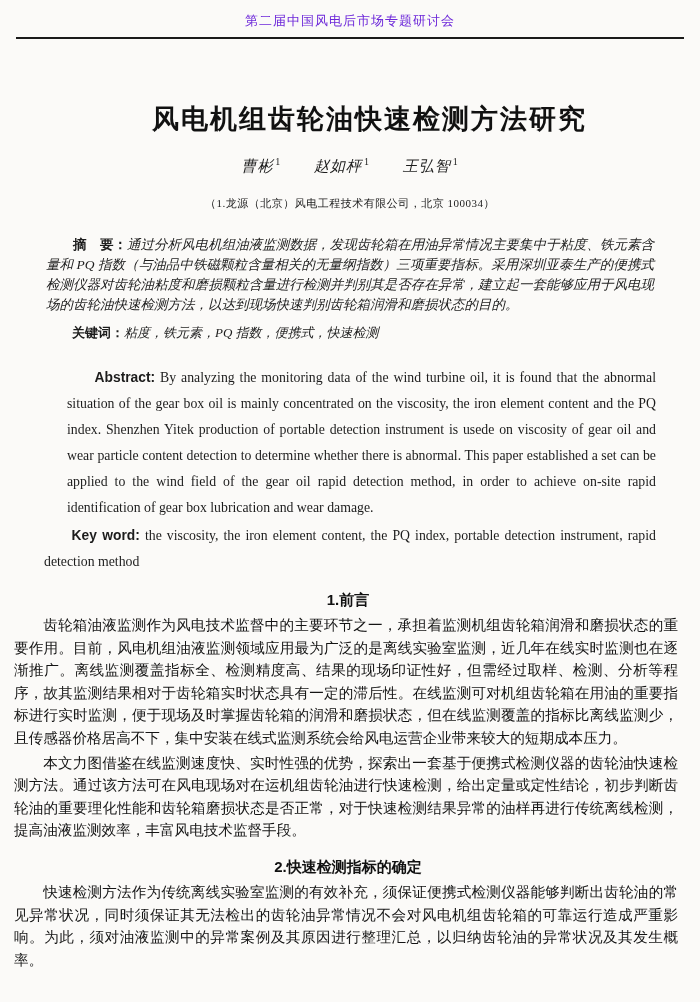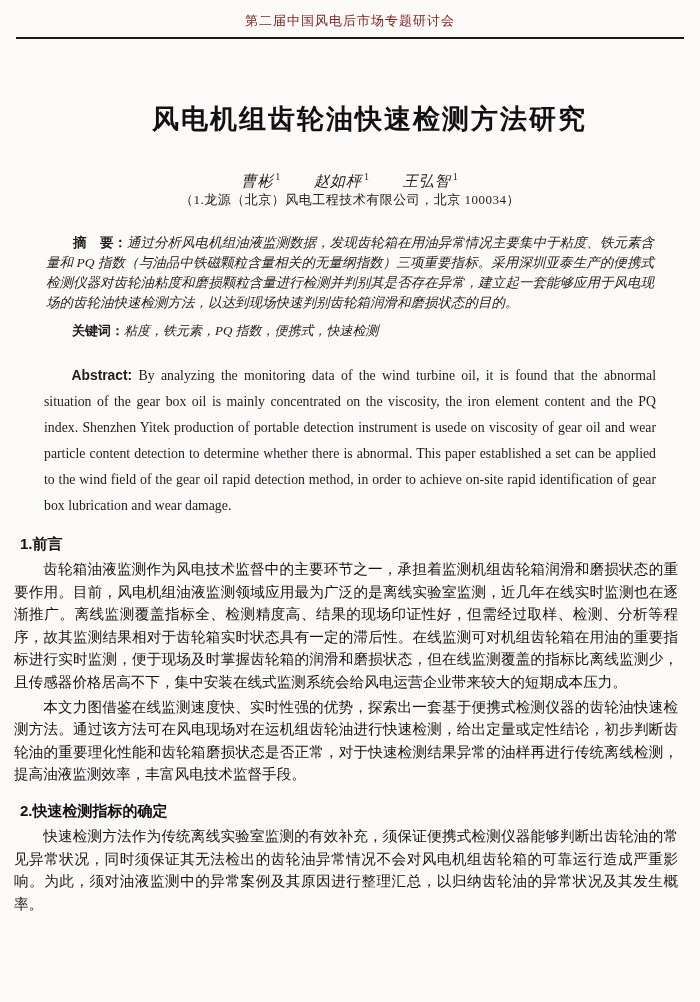--- a/index.html
+++ b/index.html
@@ -17,53 +17,53 @@
     width: 700px;
     min-height: 1002px;
     padding-top: 12px;
   }
   
   .running-head {
     text-align: center;
     font-family: "Liberation Sans", sans-serif;
     font-size: 13px;
     letter-spacing: 1px;
-    color: #7f1d1d;
+    color: #6d28d9;
   }
   .head-rule {
     border: none;
     border-top: 2px solid #1a1a1a;
     width: 668px;
     margin: 7px auto 0 auto;
     height: 0;
   }
   
   .paper-title {
     margin-top: 62px;
     text-align: center;
     font-family: "Liberation Sans", sans-serif;
     font-weight: bold;
     font-size: 27px;
     letter-spacing: 2px;
     color: #111;
     padding-left: 39px;
   }
   .authors-line {
-    margin-top: 34px;
+    margin-top: 19px;
     text-align: center;
     font-size: 15px;
     font-style: italic;
     letter-spacing: 1px;
   }
   .authors-line .author { margin: 0 14px; white-space: nowrap; }
   .authors-line sup { font-size: 10px; font-style: normal; margin-left: 2px; }
   .affiliation {
-    margin-top: 0;
+    margin-top: 20px;
     text-align: center;
-    font-size: 13px;
+    font-size: 11px;
     letter-spacing: 0.5px;
   }
   
   .abstract-cn {
     margin: 24px 46px 0 46px;
     font-size: 13.5px;
     line-height: 20px;
     text-align: justify;
     font-style: italic;
   }
@@ -86,40 +86,41 @@
     text-align: center;
     font-size: 15.5px;
     color: #161616;
   }
   .abstract-en {
     margin: 22px 44px 0 44px;
     font-size: 13.8px;
     line-height: 26px;
     text-align: justify;
   }
-  .abstract-en p { text-indent: 2em; }
+  .abstract-en p { text-indent: 2em; margin-left: 23px; }
   .abstract-en .lbl, .keywords-en .lbl {
     font-family: "Liberation Sans", sans-serif;
     font-weight: bold;
   }
   .keywords-en {
     margin: 2px 44px 0 44px;
     font-size: 13.8px;
     line-height: 26px;
     text-align: justify;
     text-indent: 2em;
   }
   
   .section { margin-top: 16px; }
   .section-heading {
     margin: 14px 24px 4px 20px;
     font-family: "Liberation Sans", sans-serif;
     font-weight: bold;
     font-size: 15px;
     color: #111;
+    text-align: center;
   }
   .section-body p {
     margin: 2px 22px 0 14px;
     font-size: 14.6px;
     line-height: 22.6px;
     text-align: justify;
     text-indent: 2em;
     color: #141414;
   }
 </style>
@@ -147,20 +148,23 @@
 
   <div class="keywords-cn">
     <span class="lbl">关键词：</span><span>粘度，铁元素，PQ 指数，便携式，快速检测</span>
   </div>
 
 
   <div class="abstract-en">
     <p><span class="lbl">Abstract:</span> <span>By analyzing the monitoring data of the wind turbine oil, it is found that the abnormal situation of the gear box oil is mainly concentrated on the viscosity, the iron element content and the PQ index. Shenzhen Yitek production of portable detection instrument is usede on viscosity of gear oil and wear particle content detection to determine whether there is abnormal. This paper established a set can be applied to the wind field of the gear oil rapid detection method, in order to achieve on-site rapid identification of gear box lubrication and wear damage.</span></p>
   </div>
 
+  <div class="keywords-en">
+    <span class="lbl">Key word:</span> <span>the viscosity, the iron element content, the PQ index, portable detection instrument, rapid detection method</span>
+  </div>
 
   <div class="section">
     <h2 class="section-heading">1.前言</h2>
     <div class="section-body">
       <p>齿轮箱油液监测作为风电技术监督中的主要环节之一，承担着监测机组齿轮箱润滑和磨损状态的重要作用。目前，风电机组油液监测领域应用最为广泛的是离线实验室监测，近几年在线实时监测也在逐渐推广。离线监测覆盖指标全、检测精度高、结果的现场印证性好，但需经过取样、检测、分析等程序，故其监测结果相对于齿轮箱实时状态具有一定的滞后性。在线监测可对机组齿轮箱在用油的重要指标进行实时监测，便于现场及时掌握齿轮箱的润滑和磨损状态，但在线监测覆盖的指标比离线监测少，且传感器价格居高不下，集中安装在线式监测系统会给风电运营企业带来较大的短期成本压力。</p>
       <p>本文力图借鉴在线监测速度快、实时性强的优势，探索出一套基于便携式检测仪器的齿轮油快速检测方法。通过该方法可在风电现场对在运机组齿轮油进行快速检测，给出定量或定性结论，初步判断齿轮油的重要理化性能和齿轮箱磨损状态是否正常，对于快速检测结果异常的油样再进行传统离线检测，提高油液监测效率，丰富风电技术监督手段。</p>
     </div>
   </div>
 
   <div class="section">

